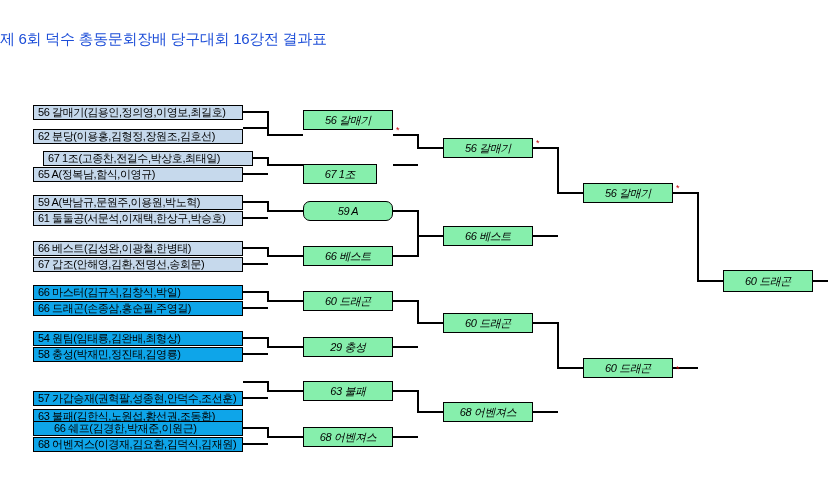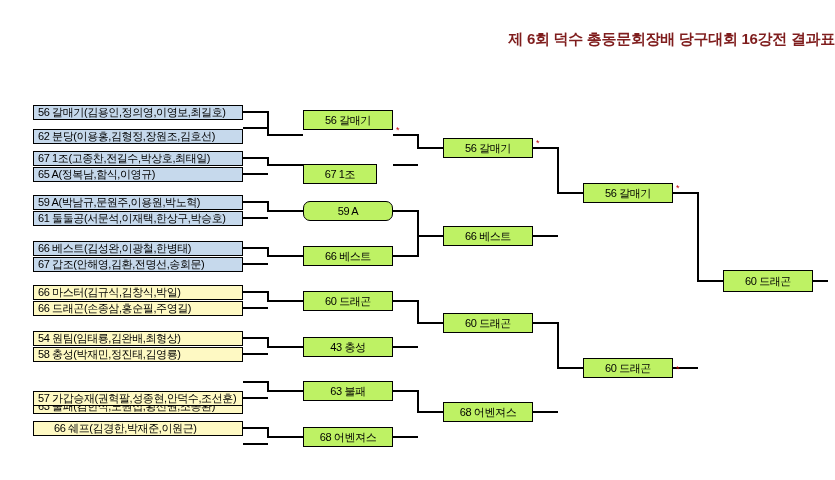--- a/index.html
+++ b/index.html
@@ -6,24 +6,24 @@
   body{
     width:835px;height:480px;
     background:#ffffff;
     font-family:"Liberation Sans","DejaVu Sans",sans-serif;
     position:relative;
     overflow:hidden;
   }
   #title{
     position:absolute;
     top:30px;left:0;width:835px;
-    text-align:right;
+    text-align:left;
     font-size:15px;
-    font-weight:bold;
-    color:#7f1d1d;
+    font-weight:normal;
+    color:#1d4ed8;
     letter-spacing:-0.3px;
   }
   .bracket{
     position:absolute;
     top:0;left:0;width:835px;height:480px;
   }
   svg.lines{
     position:absolute;top:0;left:0;
     width:835px;height:480px;
     pointer-events:none;
@@ -39,26 +39,27 @@
     align-items:center;
     letter-spacing:-0.4px;
     white-space:nowrap;
     overflow:hidden;
   }
   .r1{
     padding-left:4px;
     height:15px;
   }
   .r1.blue{background:#c6d9ec;}
-  .r1.peach{background:#fef9c3;}
+  .r1.peach{background:#0ea5e9;}
   .r2,.r3,.r4,.r5{
-    background:#bef264;
+    background:#86efac;
     justify-content:center;
     height:20px;
     font-size:11px;
+    font-style:italic;
   }
   .r5{height:22px;}
 </style>
 </head>
 <body>
 
 <div id="title">제 6회 덕수 총동문회장배 당구대회 16강전 결과표</div>
 
 <div class="bracket">
 
@@ -115,40 +116,41 @@
     <g fill="#c00000" font-size="9" font-family="Liberation Sans, sans-serif">
       <text x="396" y="133">*</text>
       <text x="536" y="146">*</text>
       <text x="676" y="191">*</text>
       <text x="676" y="372">*</text>
     </g>
   </svg>
 
   <div class="box r1 blue" style="left:33px;top:105px;width:210px;">56 갈매기(김용인,정의영,이영보,최길호)</div>
   <div class="box r1 blue" style="left:33px;top:121px;width:210px;margin-top:8px;">62 분당(이용홍,김형정,장원조,김호선)</div>
-  <div class="box r1 blue" style="left:33px;top:151px;width:210px;">67 1조(고종찬,전길수,박상호,최태일)</div>
+  <div class="box r1 blue" style="left:43px;top:151px;width:210px;">67 1조(고종찬,전길수,박상호,최태일)</div>
   <div class="box r1 blue" style="left:33px;top:167px;width:210px;">65 A(정복남,함식,이영규)</div>
   <div class="box r1 blue" style="left:33px;top:195px;width:210px;">59 A(박남규,문원주,이용원,박노혁)</div>
   <div class="box r1 blue" style="left:33px;top:211px;width:210px;">61 둘둘공(서문석,이재택,한상구,박승호)</div>
   <div class="box r1 blue" style="left:33px;top:241px;width:210px;">66 베스트(김성완,이광철,한병태)</div>
   <div class="box r1 blue" style="left:33px;top:257px;width:210px;">67 갑조(안해영,김환,전명선,송회문)</div>
   <div class="box r1 peach" style="left:33px;top:285px;width:210px;">66 마스터(김규식,김창식,박일)</div>
   <div class="box r1 peach" style="left:33px;top:301px;width:210px;">66 드래곤(손종삼,홍순필,주영길)</div>
   <div class="box r1 peach" style="left:33px;top:331px;width:210px;">54 원팀(임태룡,김완배,최형상)</div>
   <div class="box r1 peach" style="left:33px;top:347px;width:210px;">58 충성(박재민,정진태,김영룡)</div>
-  <div class="box r1 peach" style="left:33px;top:375px;width:210px;margin-top:24px;">63 불패(김한식,노원섭,황선권,조동환)</div>
+  <div class="box r1 peach" style="left:33px;top:385px;width:210px;margin-top:24px;">63 불패(김한식,노원섭,황선권,조동환)</div>
   <div class="box r1 peach" style="left:33px;top:391px;width:210px;">57 가갑승재(권혁팔,성종현,안덕수,조선훈)</div>
   <div class="box r1 peach" style="left:33px;top:421px;width:210px;padding-left:20px;">66 쉐프(김경한,박재준,이원근)</div>
+  <div class="box r1 peach" style="left:33px;top:437px;width:210px;">68 어벤져스(이경재,김요환,김덕식,김재원)</div>
 
   <div class="box r2" style="left:303px;top:110px;width:90px;">56 갈매기</div>
   <div class="box r2" style="left:303px;top:164px;width:74px;">67 1조</div>
   <div class="box r2" style="left:303px;top:201px;width:90px;border-radius:7px;">59 A</div>
   <div class="box r2" style="left:303px;top:246px;width:90px;">66 베스트</div>
   <div class="box r2" style="left:303px;top:291px;width:90px;">60 드래곤</div>
-  <div class="box r2" style="left:303px;top:337px;width:90px;">43 충성</div>
+  <div class="box r2" style="left:303px;top:337px;width:90px;">29 충성</div>
   <div class="box r2" style="left:303px;top:381px;width:90px;">63 불패</div>
   <div class="box r2" style="left:303px;top:427px;width:90px;">68 어벤져스</div>
 
   <div class="box r3" style="left:443px;top:138px;width:90px;">56 갈매기</div>
   <div class="box r3" style="left:443px;top:226px;width:90px;">66 베스트</div>
   <div class="box r3" style="left:443px;top:313px;width:90px;">60 드래곤</div>
   <div class="box r3" style="left:443px;top:402px;width:90px;">68 어벤져스</div>
 
   <div class="box r4" style="left:583px;top:183px;width:90px;">56 갈매기</div>
   <div class="box r4" style="left:583px;top:358px;width:90px;">60 드래곤</div>

